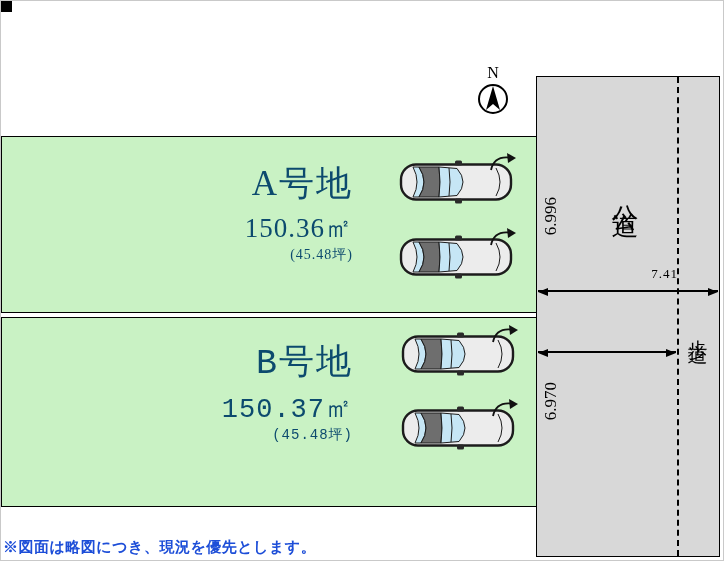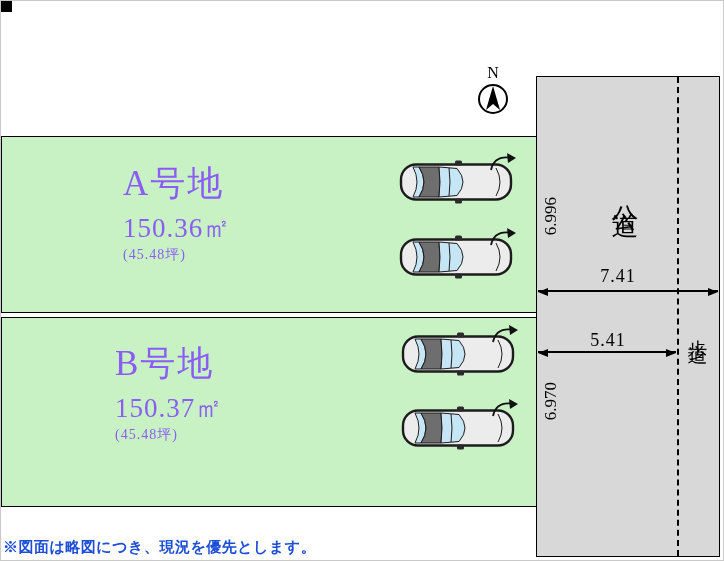--- a/index.html
+++ b/index.html
@@ -15,24 +15,24 @@
     position:absolute; left:535px; top:75px; width:184px; height:481px;
     background:#d8d8d8; border:1px solid #000;
   }
   .divider { position:absolute; left:676px; top:76px; height:479px; width:0; border-left:2px dashed #000; }
 
   
   .plot { position:absolute; left:0; width:536px; background:#c9f2c4; border:1px solid #000; }
   .plot-a { top:135px; height:177px; }
   .plot-b { top:316px; height:190px; }
 
-  .plot-label { position:absolute; width:230px; text-align:left; color:#8b5cf6;
+  .plot-label { position:absolute; width:230px; text-align:right; color:#0c4a6e;
     font-family:"Liberation Serif", serif; }
   .label-a { left:122px; top:163px; }
-  .label-b { left:114px; top:343px; }
+  .label-b { left:122px; top:343px;font-family:Liberation Mono, monospace; }
   .plot-label .name { font-size:35px; letter-spacing:2px; line-height:1.15; }
   .plot-label .m2 { font-size:27px; margin-top:6px; letter-spacing:1px; }
   .plot-label .tsubo { font-size:14px; letter-spacing:1px; }
 
   
   .car { position:absolute; width:114px; height:46px; }
   .car-1 { left:398px; top:158px; }
   .car-2 { left:398px; top:233px; }
   .car-3 { left:400px; top:330px; }
   .car-4 { left:400px; top:404px; }
@@ -50,21 +50,21 @@
   .vtext { position:absolute; writing-mode:vertical-rl; text-orientation:upright;
     font-family:"Liberation Serif", serif; color:#000; }
   .road-label { left:606px; top:182px; font-size:27px; letter-spacing:8px; }
   .sidewalk-label { left:684px; top:323px; font-size:20px; letter-spacing:5px; }
 
   
   .dim { position:absolute; font-family:"Liberation Serif", serif; color:#000; }
   .dim-rot { width:60px; text-align:center; font-size:17px; transform:rotate(-90deg); }
   .frontage-a { left:520px; top:205px; }
   .frontage-b { left:520px; top:390px; }
-  .dim-h { text-align:center; font-size:18px; letter-spacing:1px; }
+  .dim-h { text-align:right; font-size:13px; letter-spacing:1px; }
   .total-w { left:557px; top:265px; width:120px; }
   .road-w  { left:547px; top:329px; width:120px; }
 
   .harrow { position:absolute; height:0; border-top:2px solid #000; }
   .harrow::before, .harrow::after {
     content:""; position:absolute; top:-4px; width:0; height:0;
     border-top:4px solid transparent; border-bottom:4px solid transparent;
   }
   .harrow::before { left:0; border-right:10px solid #000; }
   .harrow::after  { right:0; border-left:10px solid #000; }
@@ -167,18 +167,17 @@
 
   <div class="vtext road-label">公道</div>
   <div class="vtext sidewalk-label">歩道</div>
 
   <div class="dim dim-rot frontage-a">6.996</div>
   <div class="dim dim-rot frontage-b">6.970</div>
 
   <div class="dim dim-h total-w">7.41</div>
   <div class="harrow arrow-total"></div>
 
-  <div class="dim dim-h road-w">5.41</div>
   <div class="harrow arrow-road"></div>
 
   <div class="footnote">※図面は略図につき、現況を優先とします。</div>
 
 </div>
 
 </body></html>

